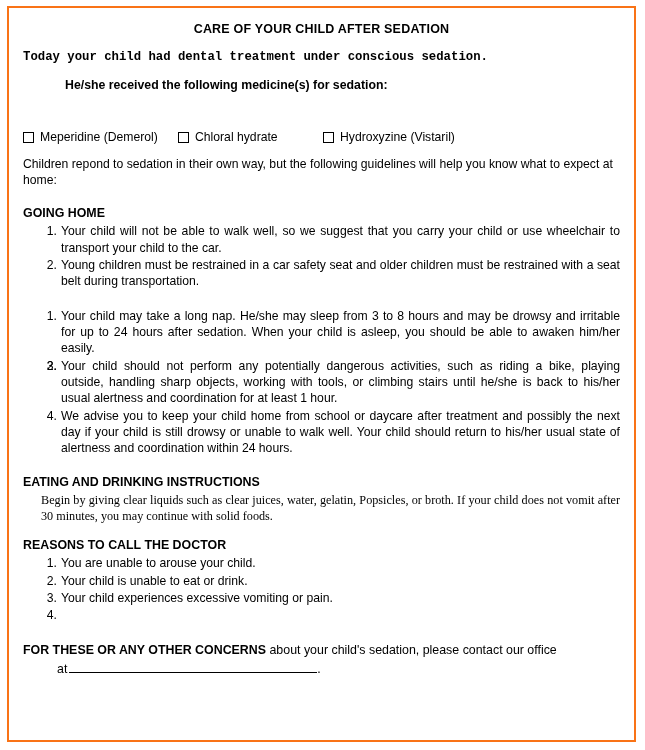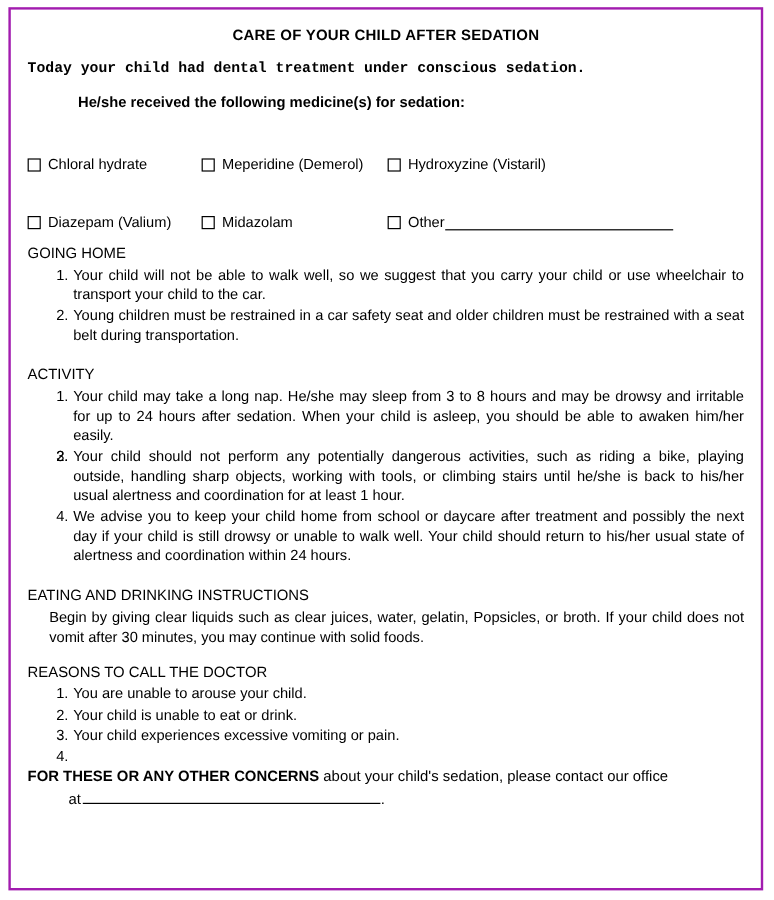--- a/index.html
+++ b/index.html
@@ -13,21 +13,21 @@
     font-family: "Liberation Sans", sans-serif;
     color: #000000;
     overflow: hidden;
   }
   .page {
     position: absolute;
     left: 7px;
     top: 6px;
     width: 629px;
     height: 736px;
-    border: 2px solid #a21caf;
+    border: 2px solid #f97316;
     background: #fff;
     box-sizing: border-box;
     padding: 10px 14px 8px 14px;
   }
   .doc-title {
     text-align: center;
     font-weight: bold;
     font-size: 12.5px;
     letter-spacing: 0.2px;
     margin: 4px 0 14px 0;
@@ -80,21 +80,21 @@
   }
   .para {
     font-size: 12.2px;
     line-height: 1.32;
     margin: 0 0 18px 0;
   }
   .section {
     margin-bottom: 18px;
   }
   .section h3 {
-    font-weight: normal;
+    font-weight: bold;
     font-size: 12.4px;
     margin: 12px 0 3px 0;
   }
   ol.numlist {
     margin: 0;
     padding: 0 0 0 0;
     list-style: none;
     font-size: 12.2px;
     line-height: 1.34;
   }
@@ -109,25 +109,26 @@
     left: 14px;
     width: 20px;
     text-align: right;
   }
   .indent-para {
     font-size: 12.2px;
     line-height: 1.34;
     margin: 2px 0 0 0;
     padding-left: 18px;
     text-align: justify;
+    font-family: Liberation Serif, serif;
   }
   .closing {
     font-size: 12.4px;
     line-height: 1.4;
-    margin-top: 18px;
+    margin-top: 36px;
   }
   .closing .bold {
     font-weight: bold;
   }
   .closing-second {
     padding-left: 34px;
     margin-top: 1px;
   }
   .blank-line-long {
     display: inline-block;
@@ -144,61 +145,46 @@
 <div class="page">
 
   <div class="doc-title">CARE OF YOUR CHILD AFTER SEDATION</div>
 
   <div class="lead">Today your child had dental treatment under conscious sedation.</div>
 
   <div class="subhead">He/she received the following medicine(s) for sedation:</div>
 
   <div class="checkbox-grid">
     <div class="cb-row">
+      <div class="cb-cell c2">
+        <span class="box"></span>
+        <span class="cb-label">Meperidine (Demerol)</span>
+      </div>
       <div class="cb-cell c1">
         <span class="box"></span>
         <span class="cb-label">Chloral hydrate</span>
-      </div>
-      <div class="cb-cell c2">
-        <span class="box"></span>
-        <span class="cb-label">Meperidine (Demerol)</span>
       </div>
       <div class="cb-cell c3">
         <span class="box"></span>
         <span class="cb-label">Hydroxyzine (Vistaril)</span>
       </div>
     </div>
-    <div class="cb-row">
-      <div class="cb-cell c1">
-        <span class="box"></span>
-        <span class="cb-label">Diazepam (Valium)</span>
-      </div>
-      <div class="cb-cell c2">
-        <span class="box"></span>
-        <span class="cb-label">Midazolam</span>
-      </div>
-      <div class="cb-cell c3">
-        <span class="box"></span>
-        <span class="cb-label">Other</span>
-        <span class="blank-line"></span>
-      </div>
-    </div>
-  </div>
-
+  </div>
+
+  <div class="para">Children repond to sedation in their own way, but the following guidelines will help you know what to expect at home:</div>
 
   <div class="section">
     <h3>GOING HOME</h3>
     <ol class="numlist">
       <li><span class="num">1.</span><span>Your child will not be able to walk well, so we suggest that you carry your child or use wheelchair to transport your child to the car.</span></li>
       <li><span class="num">2.</span><span>Young children must be restrained in a car safety seat and older children must be restrained with a seat belt during transportation.</span></li>
     </ol>
   </div>
 
   <div class="section">
-    <h3>ACTIVITY</h3>
     <ol class="numlist">
       <li><span class="num">1.</span><span>Your child may take a long nap. He/she may sleep from 3 to 8 hours and may be drowsy and irritable for up to 24 hours after sedation. When your child is asleep, you should be able to awaken him/her easily.</span></li>
       <li><span class="num">2.</span></li>
       <li><span class="num">3.</span><span>Your child should not perform any potentially dangerous activities, such as riding a bike, playing outside, handling sharp objects, working with tools, or climbing stairs until he/she is back to his/her usual alertness and coordination for at least 1 hour.</span></li>
       <li><span class="num">4.</span><span>We advise you to keep your child home from school or daycare after treatment and possibly the next day if your child is still drowsy or unable to walk well. Your child should return to his/her usual state of alertness and coordination within 24 hours.</span></li>
     </ol>
   </div>
 
   <div class="section tight">
     <h3>EATING AND DRINKING INSTRUCTIONS</h3>

